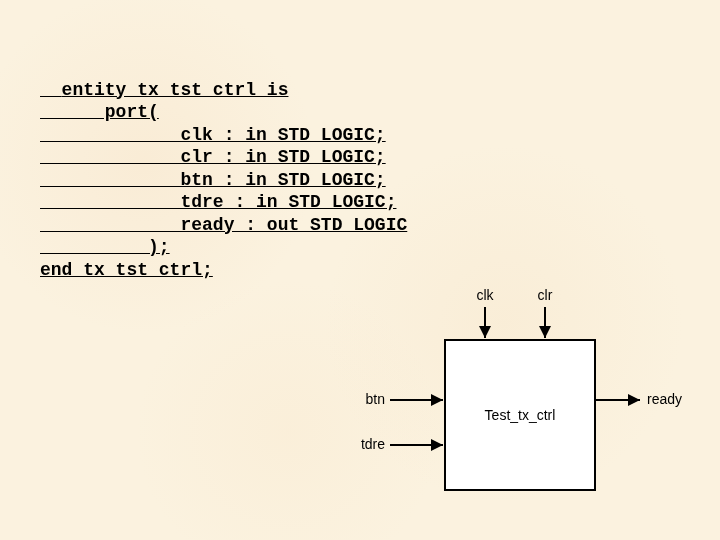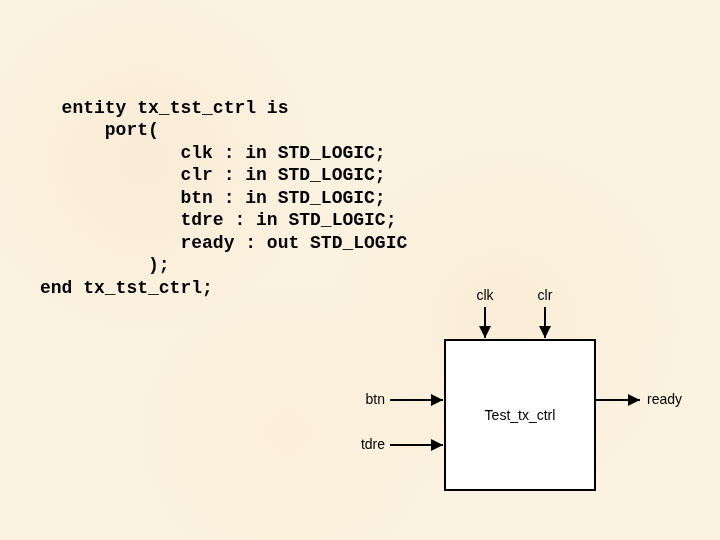--- a/index.html
+++ b/index.html
@@ -13,25 +13,26 @@
       radial-gradient(circle at 40% 80%, rgba(245, 215, 175, 0.12) 0%, transparent 25%),
       #fbf2df;
     font-family: "Courier New", Courier, monospace;
     font-size: 18px;
     color: #000;
     position: relative;
     overflow: hidden;
   }
   .code-block {
     position: absolute;
-    top: 74px;
+    top: 56px;
     left: 40px;
     white-space: pre;
     line-height: 1.25;
     font-weight: bold;
+    text-decoration: underline;
   }
   .diagram {
     position: absolute;
     width: 350px;
     height: 260px;
   }
   .diagram text {
     font-family: Arial, Helvetica, sans-serif;
     font-size: 14px;
     fill: #000;

